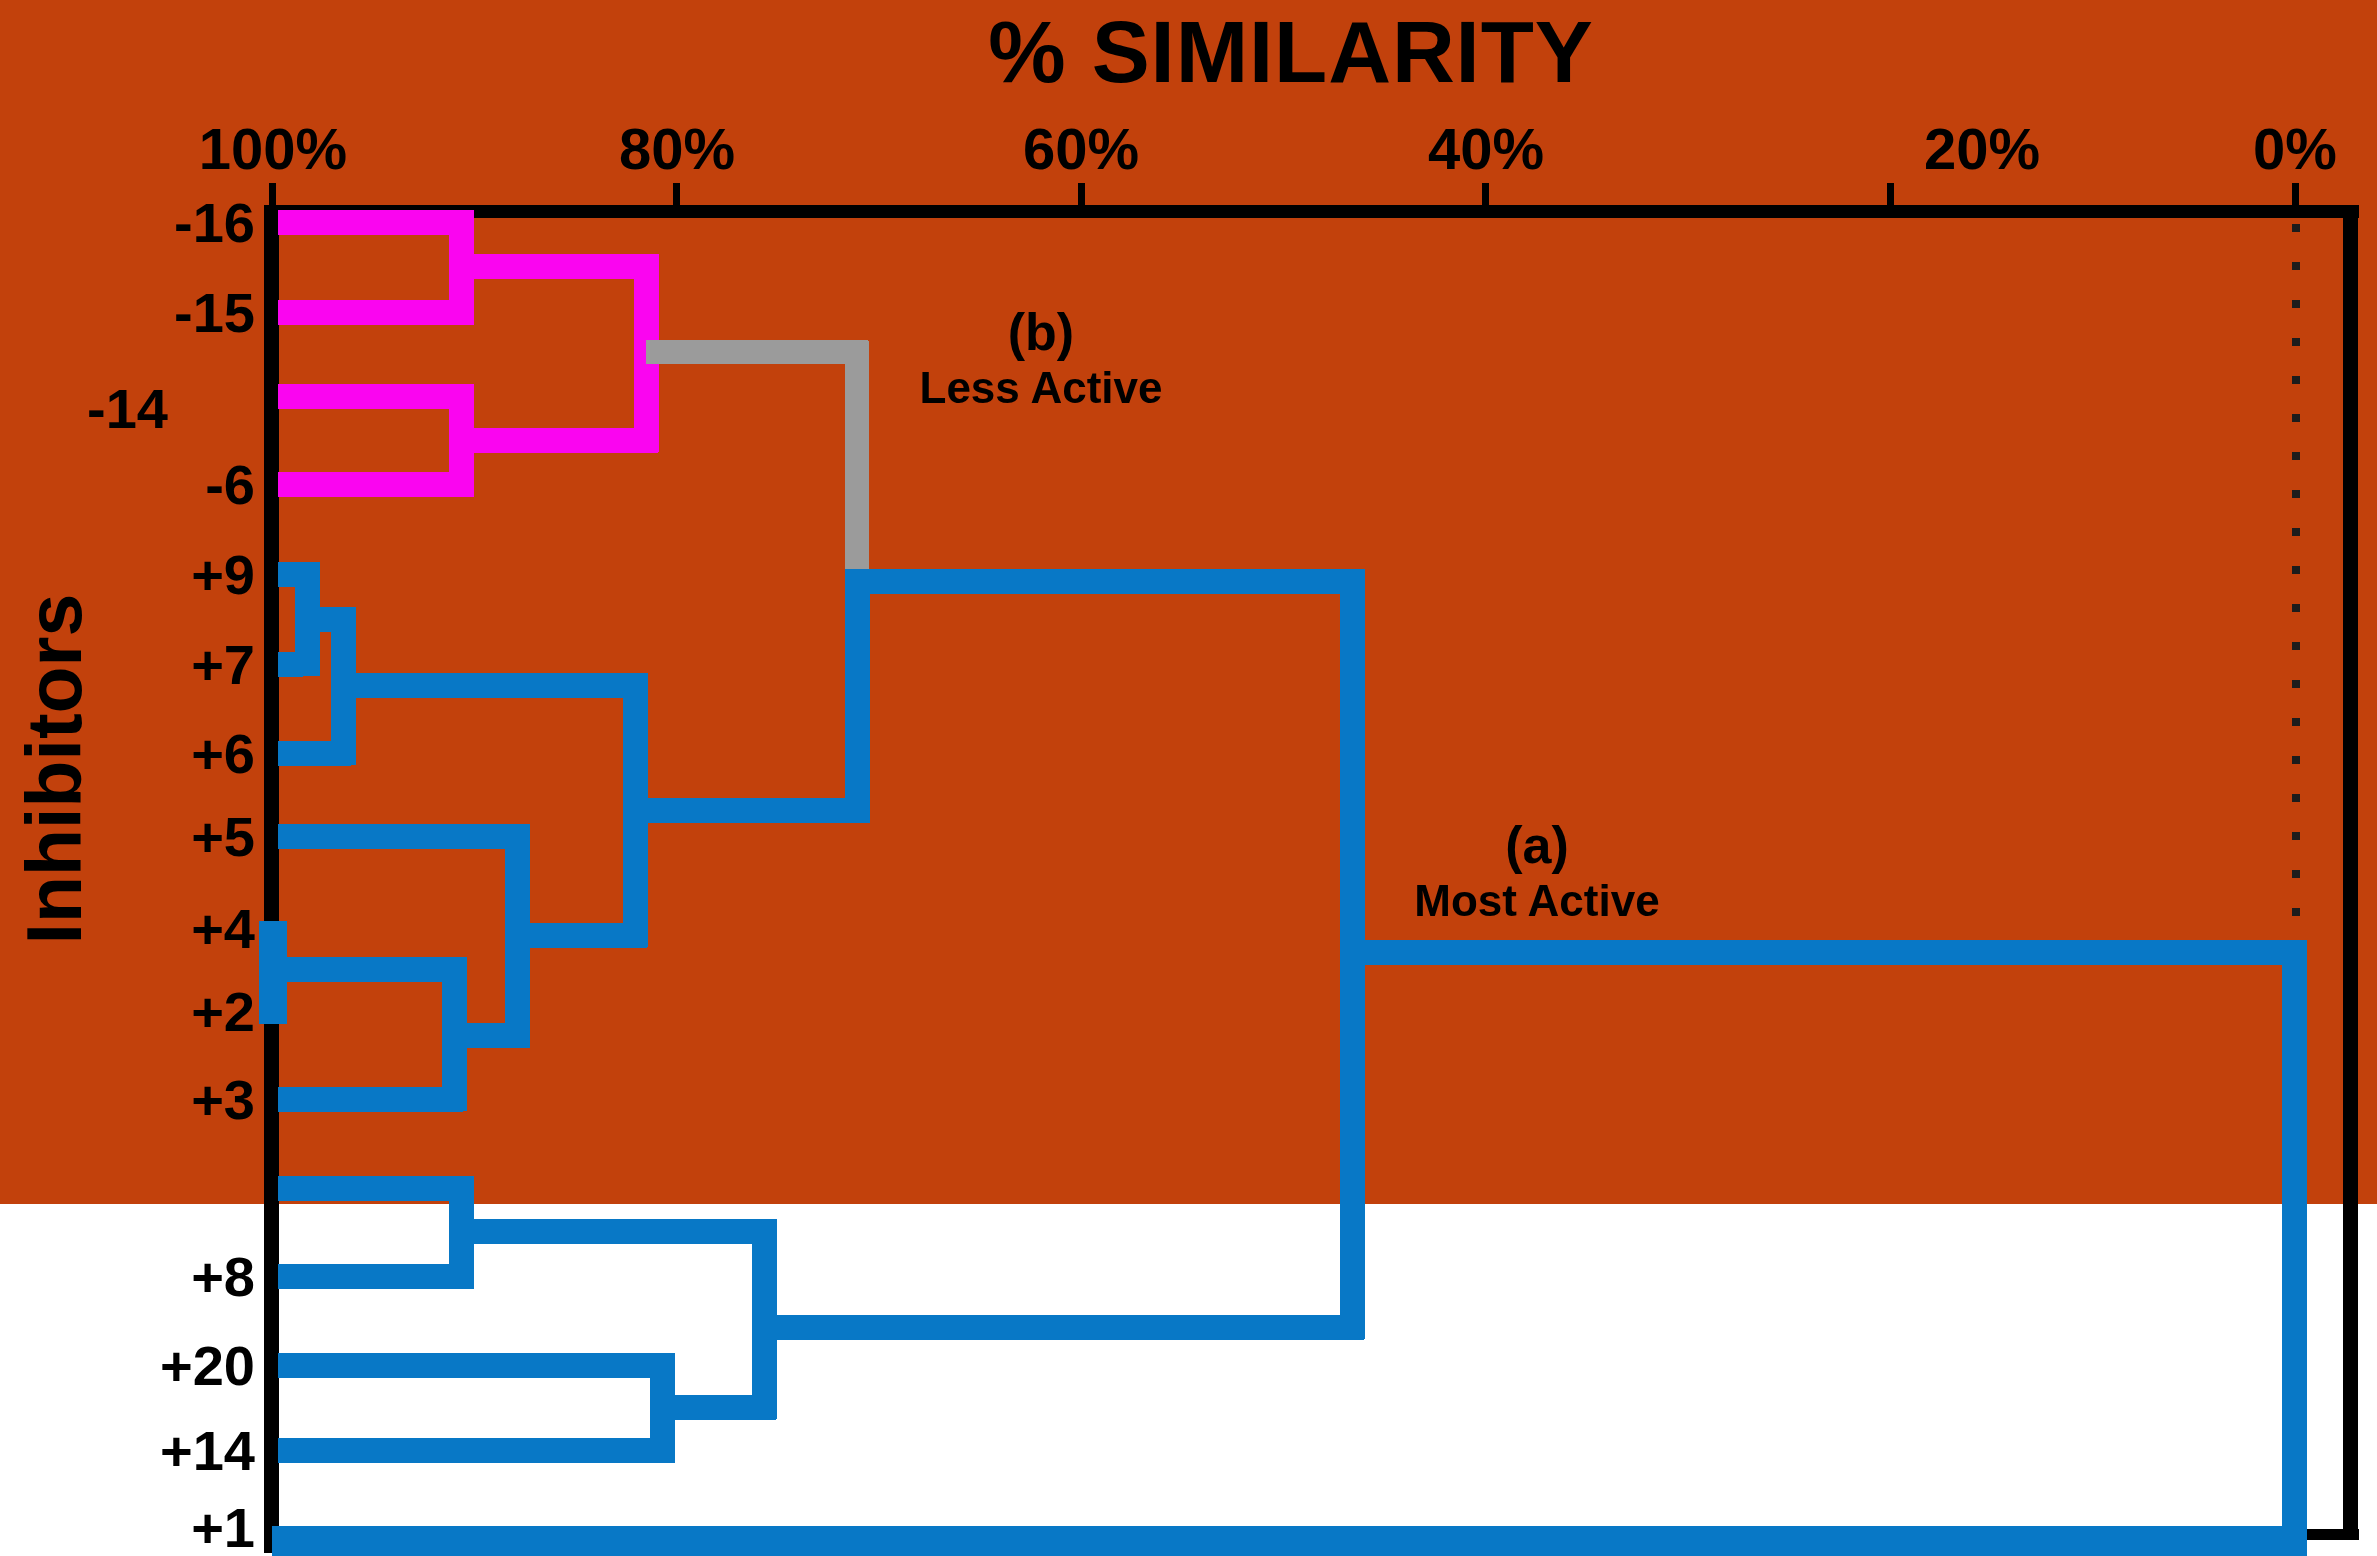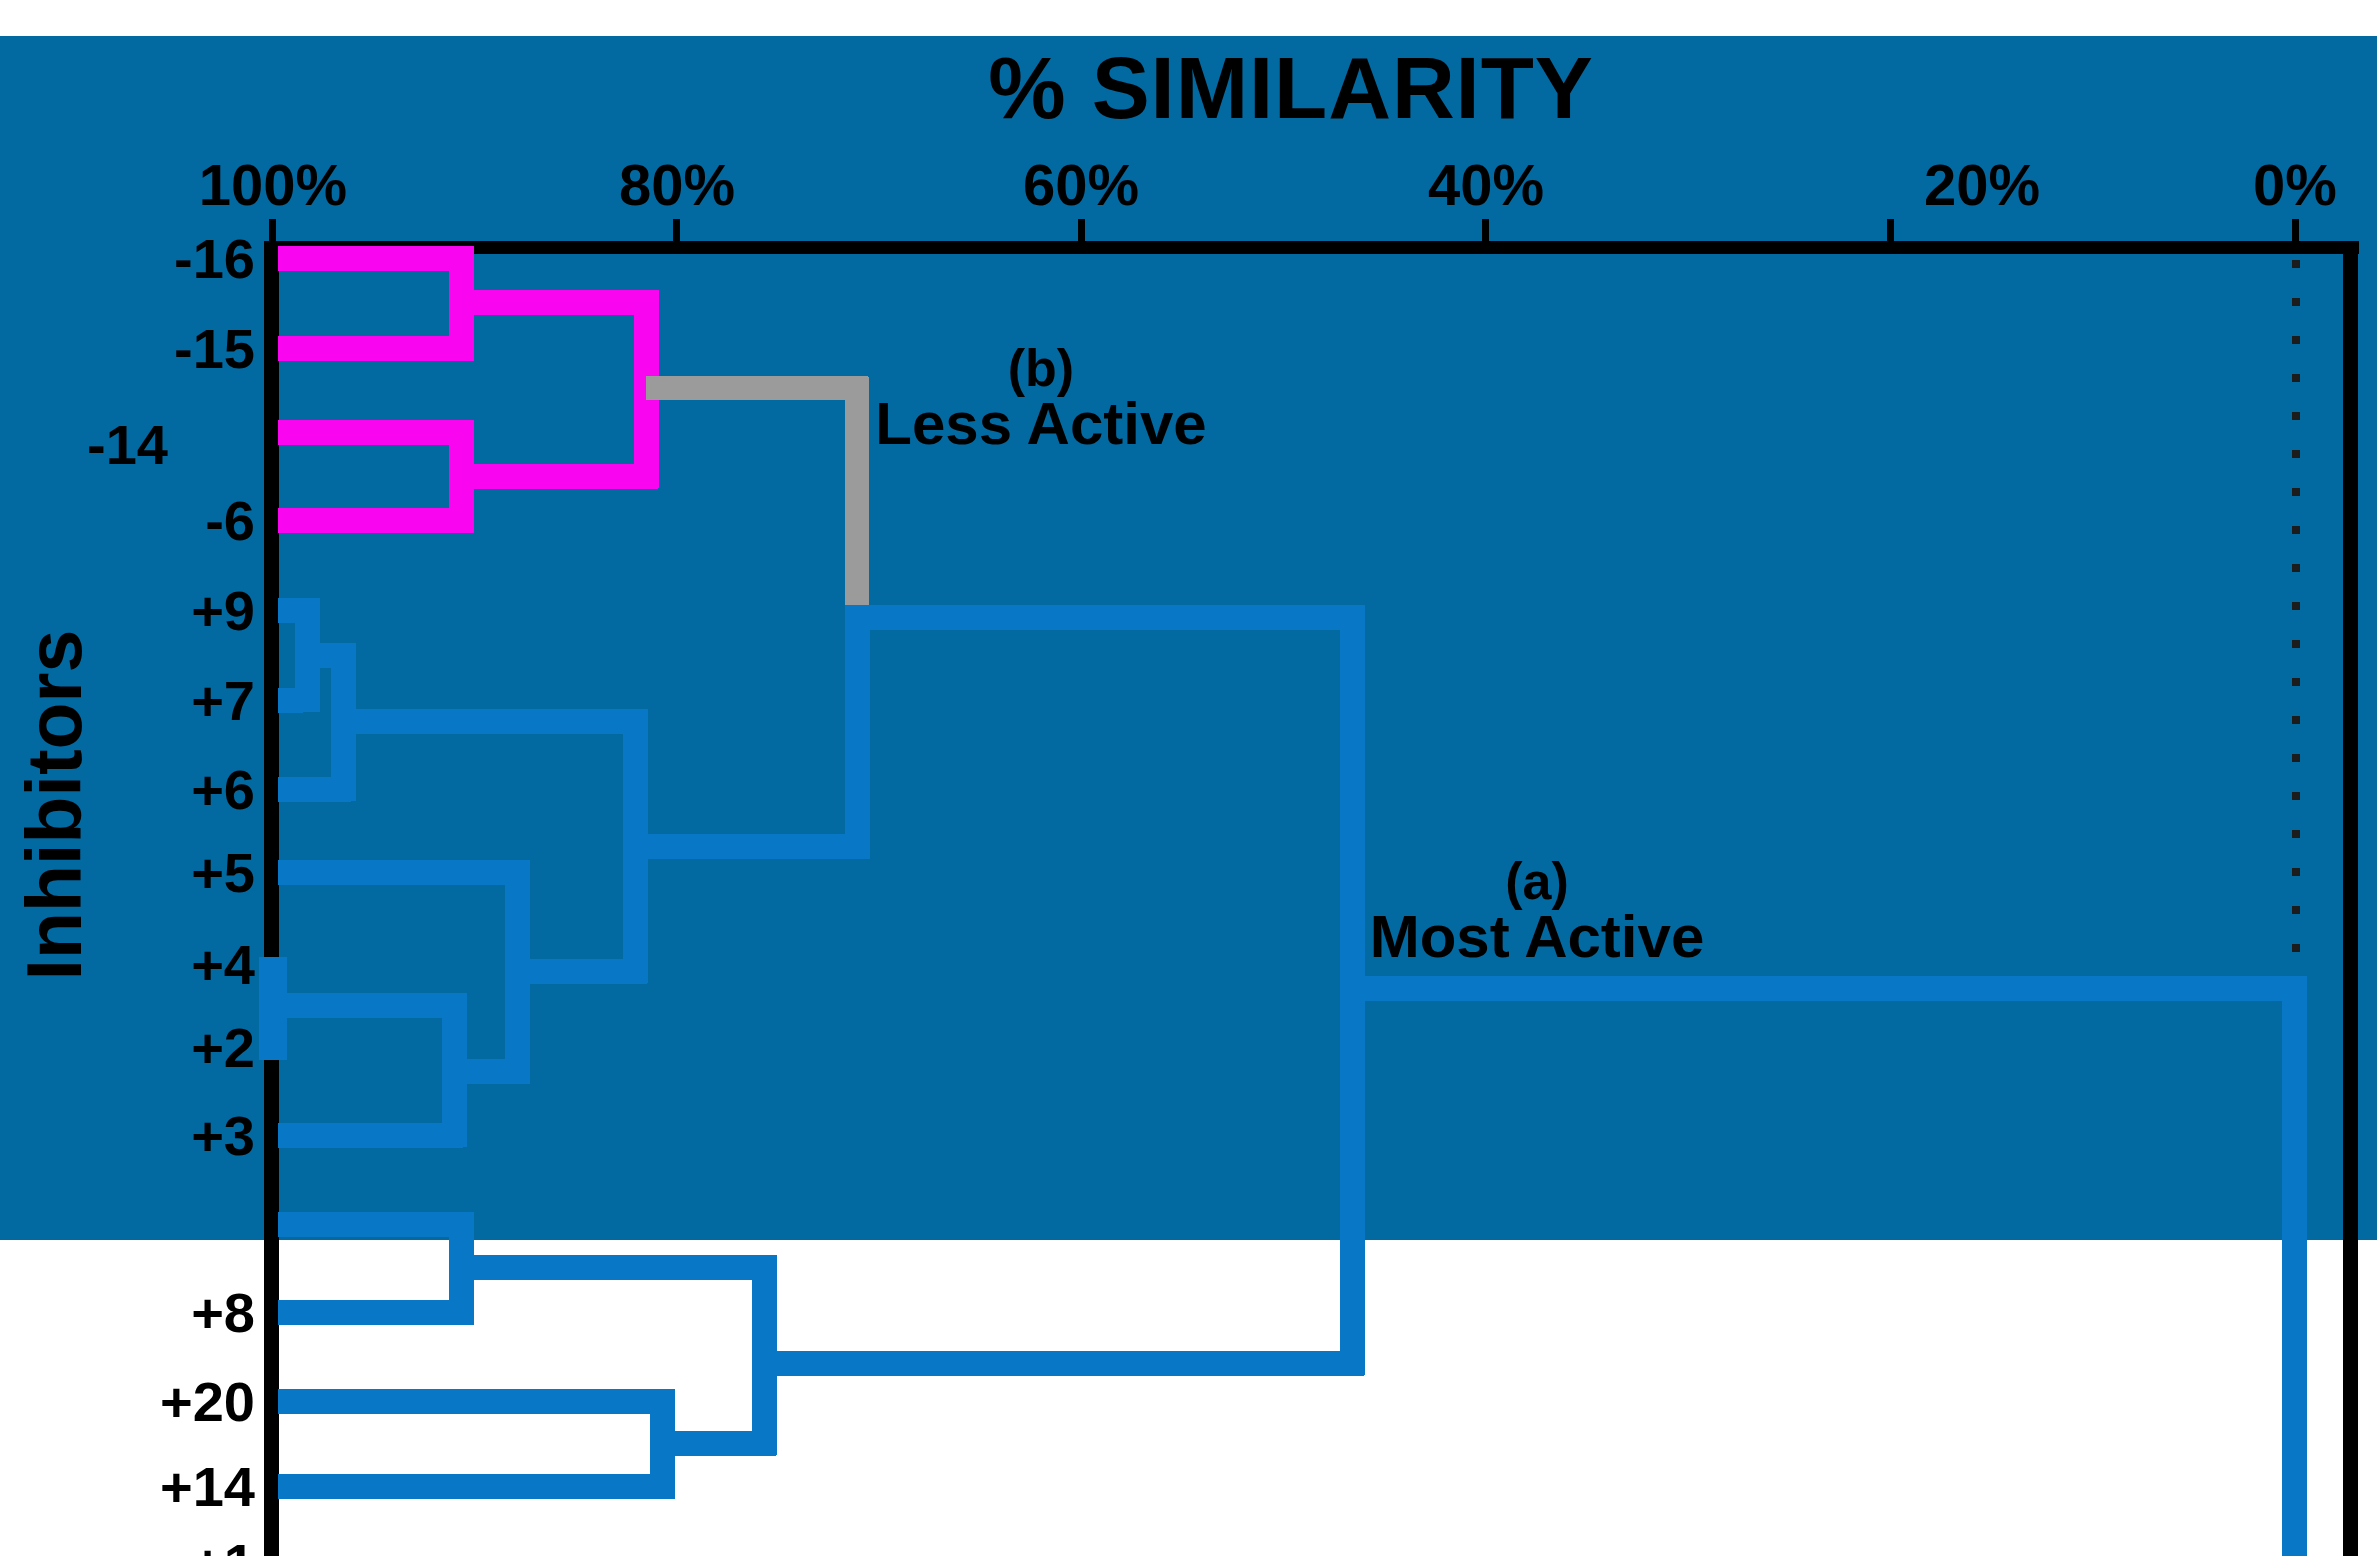--- a/index.html
+++ b/index.html
@@ -1,30 +1,30 @@
 <!DOCTYPE html>
 <html style="font-size:14px"><head>
 <meta charset="utf-8">
 <style>
   html,body{margin:0;padding:0;background:#ffffff;}
   body{width:2377px;height:1556px;overflow:hidden;
        font-family:"Liberation Sans", sans-serif;}
-  #figure{position:absolute;left:0;top:0;width:2377px;height:1204px;background:#0369a1;margin-top:36px;}
+  #figure{position:absolute;left:0;top:0;width:2377px;height:1204px;background:#c2410c;}
   #plot{position:absolute;left:0;top:0;width:2377px;height:1556px;}
   .seg{position:absolute;}
   .tick{position:absolute;background:#000;}
   .tick-label{position:absolute;transform:translateX(-50%);font-size:58px;font-weight:bold;color:#000;white-space:nowrap;}
   .leaf-label{position:absolute;left:0;width:255px;text-align:right;font-size:56px;font-weight:bold;color:#000;white-space:nowrap;transform:translateY(-50%);}
   #chart-title{position:absolute;top:1.7px;left:1291px;transform:translateX(-50%);
        font-size:87px;font-weight:bold;color:#000;white-space:nowrap;letter-spacing:0.9px;}
   #y-axis-title{position:absolute;left:54px;top:769px;transform:translate(-50%,-50%) rotate(-90deg);
        font-size:77px;font-weight:bold;color:#000;white-space:nowrap;}
   .annotation{position:absolute;text-align:center;font-weight:bold;color:#000;transform:translateX(-50%);}
   .annotation .l1{font-size:52px;line-height:56px;}
-  .annotation .l2{font-size:60px;line-height:56px;text-align:center;}
+  .annotation .l2{font-size:44px;line-height:56px;text-align:center;}
   #dotted-line{position:absolute;width:7.9px;
        background:repeating-linear-gradient(to bottom,#1c1c1c 0 7.9px,transparent 7.9px 38px);}
 </style>
 </head>
 <body>
 
 <div id="figure">
   <div id="chart-title">% SIMILARITY</div>
   <div id="y-axis-title">Inhibitors</div>
 

